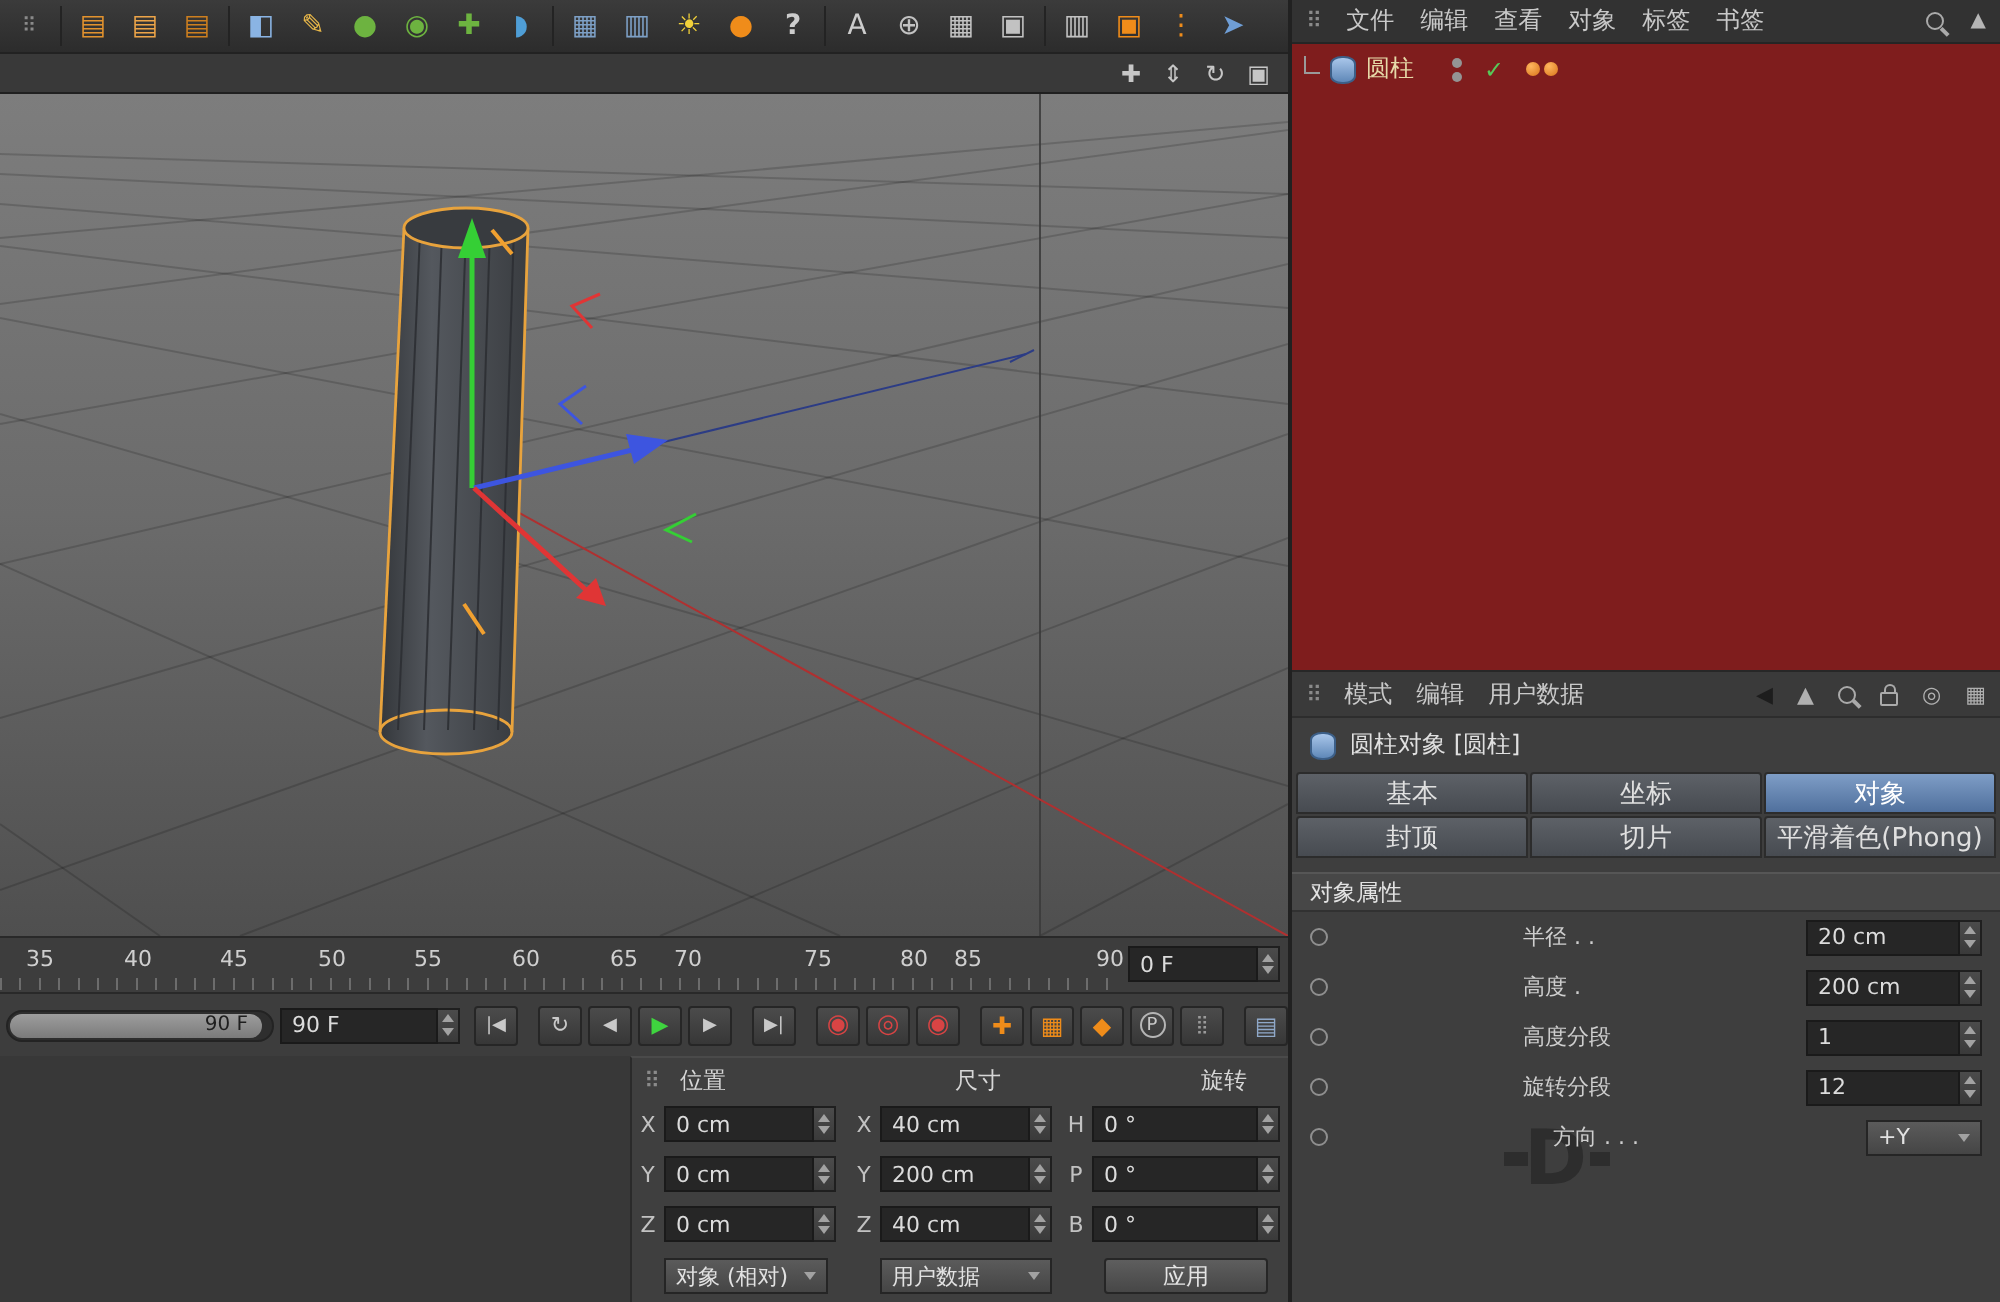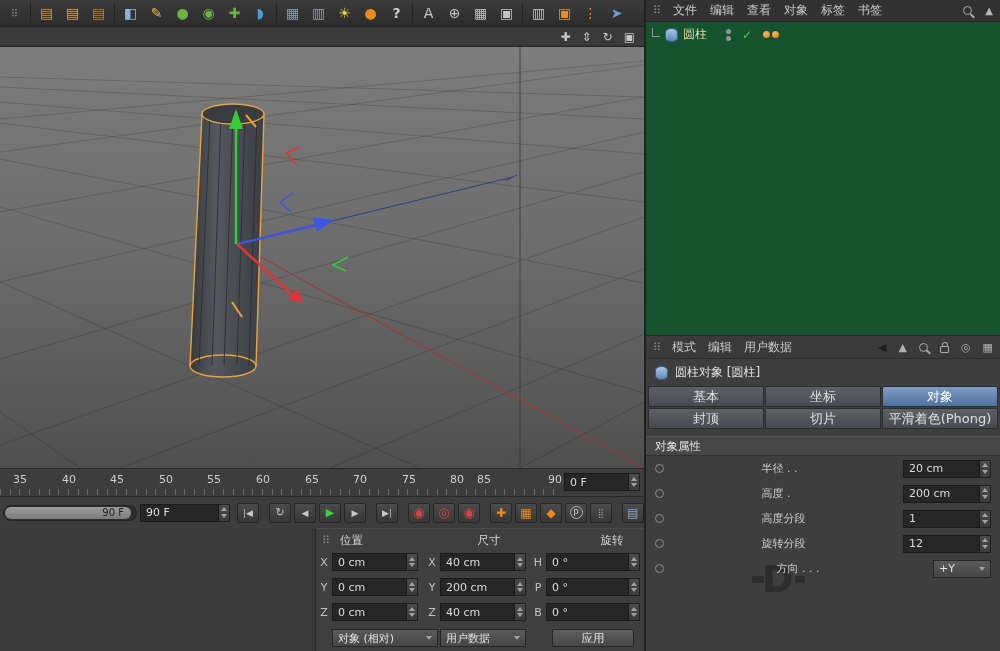--- a/index.html
+++ b/index.html
@@ -54,21 +54,21 @@
   
   .bottombar { position:absolute; left:0; top:528px; width:644px; height:123px; background:#383838; }
   .coords { position:absolute; left:315px; top:528px; width:329px; height:123px; background:#3f3f3f; border-left:1px solid #2a2a2a; border-top:1px solid #4a4a4a; }
   .chead { position:absolute; top:4px; font-size:11.5px; color:#d6d6d6; }
   .clabel { position:absolute; width:12px; text-align:center; color:#c2c2c2; }
   .cfield { position:absolute; }
   .coords .grip { position:absolute; left:6px; top:5px; }
   .apply-btn { position:absolute; height:18px; background:linear-gradient(#5e5e5e,#474747); border:1px solid #262626; border-radius:2px; color:#e4e4e4; display:flex; align-items:center; justify-content:center; font-size:11.5px; }
 
   
-  .om { position:absolute; left:646px; top:22px; width:354px; height:313px; background:#14532d; }
+  .om { position:absolute; left:646px; top:22px; width:354px; height:313px; background:#7f1d1d; }
   .om-row { display:flex; align-items:center; height:22px; padding:3px 4px 0 6px; gap:5px; }
   .treeL { width:8px; height:9px; border-left:1px solid #9a9a9a; border-bottom:1px solid #9a9a9a; margin-bottom:5px; flex:none; }
   .cyl-icon { width:13px; height:14px; background:linear-gradient(#a9c6ea,#5f88b8); border:1px solid #3c5f88; border-radius:6px/4px; flex:none; }
   .om-label { color:#e6d9a8; font-size:12px; }
   .visdots { display:flex; flex-direction:column; gap:2px; margin-left:14px; }
   .visdots i { width:5px; height:5px; background:#949494; border-radius:50%; }
   .omcheck { color:#58c858; font-size:12px; margin-left:6px; }
   .matdots { display:flex; gap:2px; margin-left:6px; }
   .matdots i { width:7px; height:7px; background:radial-gradient(circle at 35% 30%,#ffb75e,#d9731a); border-radius:50%; }
 
@@ -223,21 +223,21 @@
 
   <div class="ruler">
     <div class="ruler-ticks"></div>
     <span class="rnum" style="left:20px">35</span>
     <span class="rnum" style="left:69px">40</span>
     <span class="rnum" style="left:117px">45</span>
     <span class="rnum" style="left:166px">50</span>
     <span class="rnum" style="left:214px">55</span>
     <span class="rnum" style="left:263px">60</span>
     <span class="rnum" style="left:312px">65</span>
-    <span class="rnum" style="left:360px">70</span>
+    <span class="rnum" style="left:344px">70</span>
     <span class="rnum" style="left:409px">75</span>
     <span class="rnum" style="left:457px">80</span>
     <span class="rnum" style="left:484px">85</span>
     <span class="rnum" style="left:555px">90</span>
     <span class="field" style="position:absolute;right:4px;top:4px;width:76px">
       <input class="fin" readonly="" value="0 F" style="">
       <span class="stepper">
           <i class="tu"></i>
           <i class="td"></i>
         </span>
@@ -349,21 +349,21 @@
       </span>
     <span class="clabel" style="left:216px;top:77px">B</span>
     <span class="field cfield" style="left:230px;top:74px;width:94px">
         <input class="fin" readonly="" value="0 °" style="">
         <span class="stepper">
           <i class="tu"></i>
           <i class="td"></i>
         </span>
       </span>
 
-    <span class="dd cfield" style="left:16px;top:100px;width:106px">
+    <span class="dd cfield" style="left:16px;top:100px;width:82px">
         <span>对象 (相对)</span>
         <i class="td"></i>
       </span>
     <span class="dd cfield" style="left:124px;top:100px;width:86px">
         <span>用户数据</span>
         <i class="td"></i>
       </span>
     <span class="apply-btn" style="left:236px;top:100px;width:82px">应用</span>
   </div>
 

